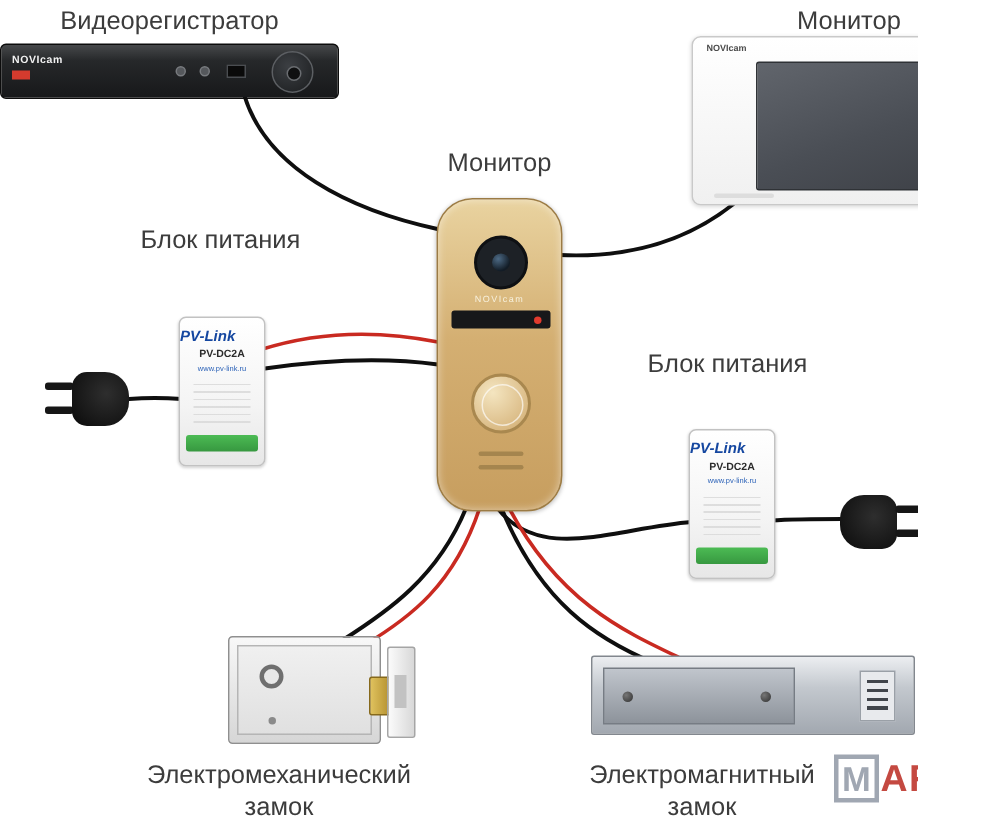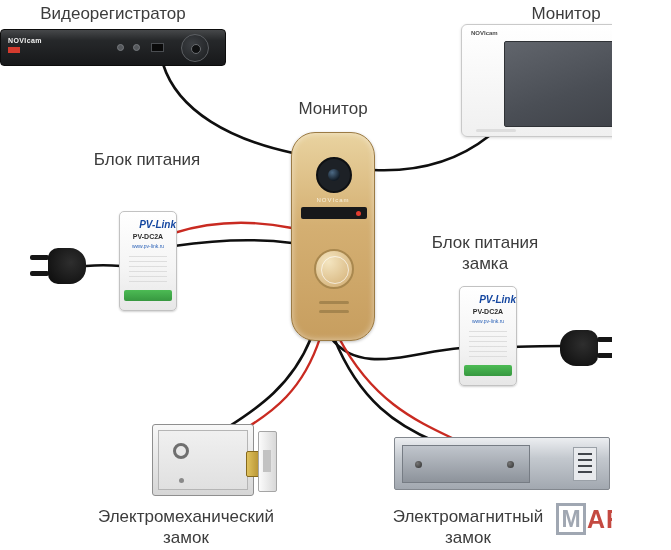--- a/index.html
+++ b/index.html
@@ -57,21 +57,21 @@
   .panel-btn::after { content:""; position:absolute; left:5px; top:5px; width:26px; height:26px; border-radius:50%;
                       border:1px solid rgba(255,255,255,.65); }
   .panel-slot { position:absolute; left:27px; width:30px; height:3px; background:#a5854e; border-radius:2px; }
   .panel-slot.s1 { top:168px; } .panel-slot.s2 { top:177px; }
 
   
   .psu { width:58px; height:100px; border-radius:5px; border:1px solid #c2c2c2;
          background:linear-gradient(180deg,#ffffff 0%,#f4f4f4 60%,#e7e7e7 100%); box-shadow:0 1px 2px rgba(0,0,0,.18); }
   .psu-left { left:119px; top:211px; }
   .psu-right { left:459px; top:286px; }
-  .psu .brand { position:absolute; left:12px; right:0; top:7px; text-align:right; font-style:italic; font-weight:bold;
+  .psu .brand { position:absolute; left:0; right:0; top:7px; text-align:left; font-style:italic; font-weight:bold;
                 font-size:10px; color:#1547a0; }
   .psu .model { position:absolute; left:0; right:0; top:21px; text-align:center; font-weight:bold; font-size:7px; color:#2b2b2b; }
   .psu .site  { position:absolute; left:0; right:0; top:31px; text-align:center; font-size:5px; color:#2d63b8; }
   .psu .fine  { position:absolute; left:9px; right:9px; top:44px; height:26px;
                 background:repeating-linear-gradient(180deg,#d9d9d9 0 1px, transparent 1px 5px); opacity:.85; }
   .psu .green { position:absolute; left:4px; right:4px; bottom:9px; height:11px; border-radius:2px;
                 background:linear-gradient(180deg,#4cbb54,#379840); }
 
   
   .plug { position:absolute; z-index:2; }
@@ -140,21 +140,20 @@
   <div class="lbl" style="left:0; top:3px; width:226px;">Видеорегистратор</div>
   <div class="lbl" style="left:461px; top:3px; width:210px;">Монитор</div>
   <div class="lbl" style="left:276px; top:98px; width:114px;">Монитор</div>
 
   <div class="lbl" style="left:57px; top:149px; width:180px;">
     <div>Блок питания</div>
   </div>
 
   <div class="lbl" style="left:395px; top:232px; width:180px;">
     <div>Блок питания</div>
-    <div>замка</div>
   </div>
 
   <div class="lbl" style="left:76px; top:506px; width:220px;">
     <div>Электромеханический</div>
     <div>замок</div>
   </div>
 
   <div class="lbl" style="left:368px; top:506px; width:200px;">
     <div>Электромагнитный</div>
     <div>замок</div>

